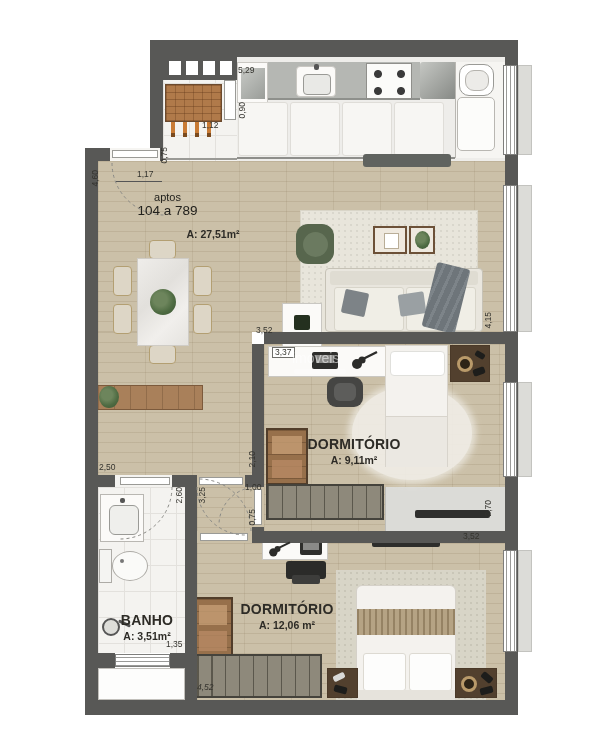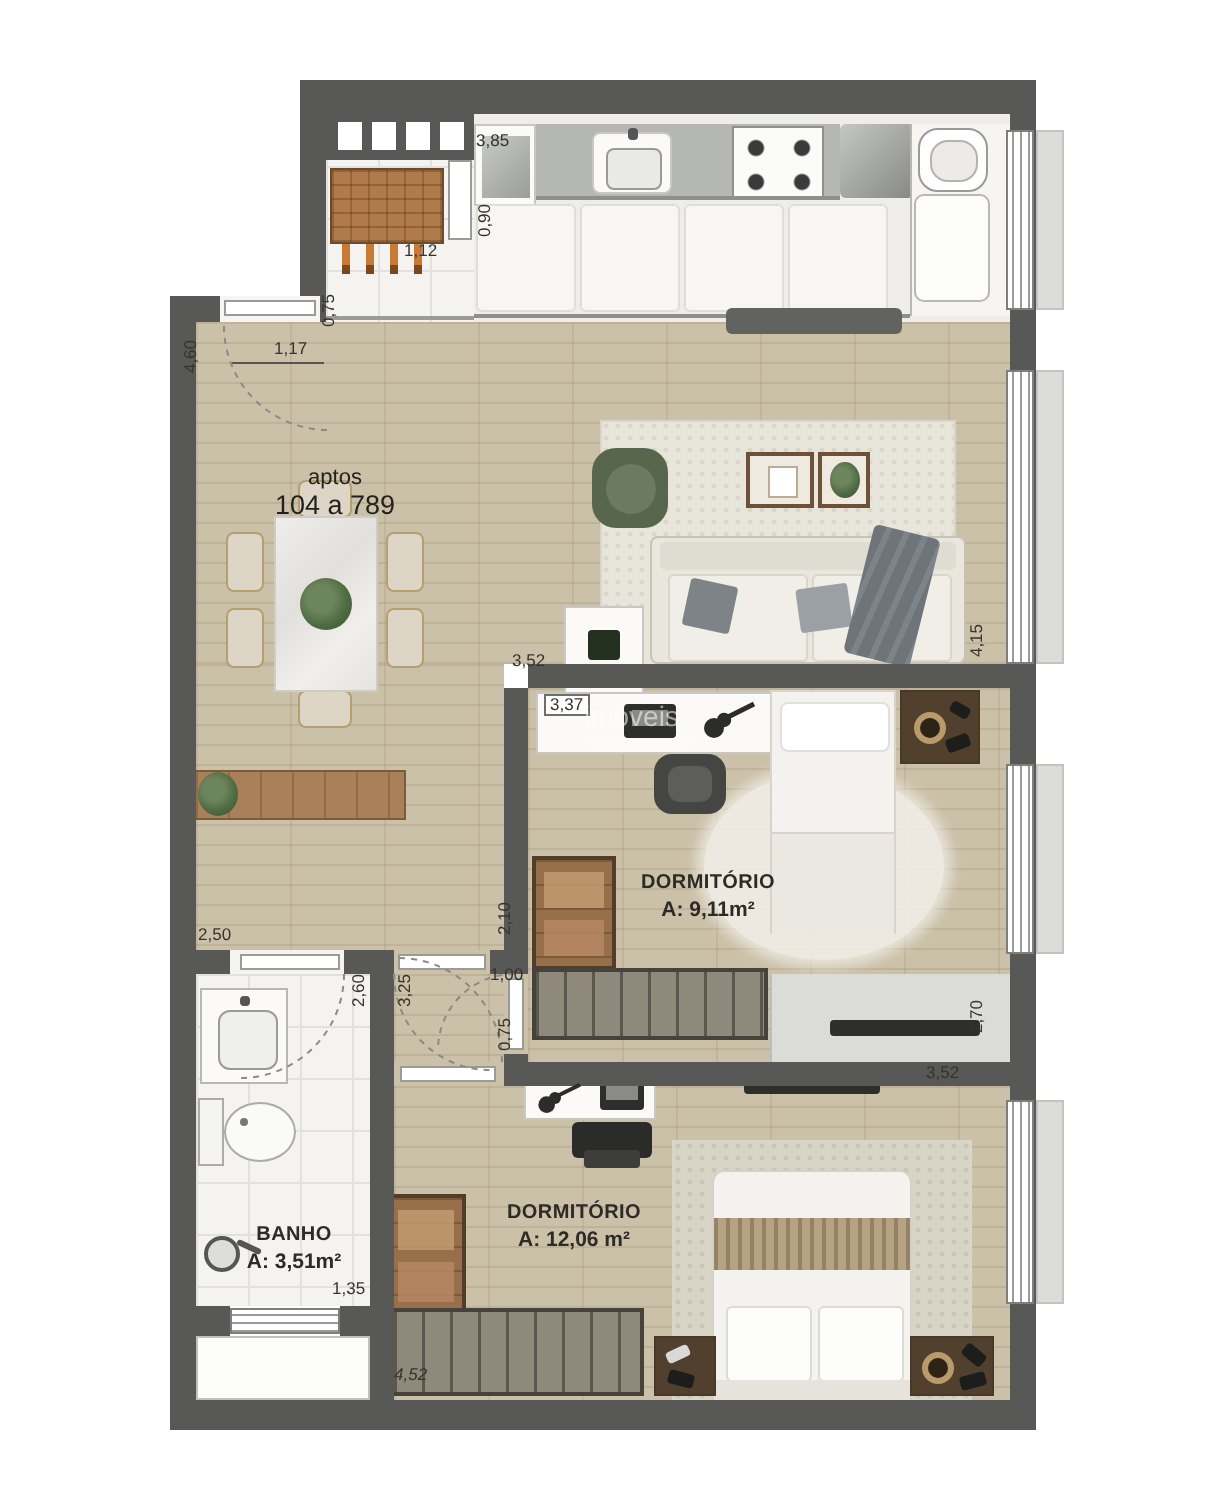--- a/index.html
+++ b/index.html
@@ -22,23 +22,23 @@
   .winh{position:absolute;background:linear-gradient(180deg,#fff 0 2px,#9a9a98 2px 3px,#fff 3px 6px,#9a9a98 6px 7px,#fff 7px 10px,#9a9a98 10px 11px,#fff 11px 13px);border:1px solid #7e7e7c;box-sizing:border-box;}
   .sill{position:absolute;background:#dcdcd8;border:1px solid #c3c3bf;box-sizing:border-box;}
   
   .dim{position:absolute;font-size:8.5px;line-height:1;color:#34332e;white-space:nowrap;z-index:30;}
   .dimv{position:absolute;width:32px;font-size:8.5px;line-height:1;color:#34332e;text-align:center;
         transform:rotate(-90deg);transform-origin:center;z-index:30;}
   .boxed{background:#fff;border:1px solid #6e6e6a;padding:0 2px;}
   .dimline{position:absolute;background:#555;z-index:29;}
   
   .room-label{position:absolute;text-align:center;color:#2d2b26;z-index:31;}
-  .room-label .nm{font-size:10px;font-weight:700;letter-spacing:.2px;}
+  .room-label .nm{font-size:14px;font-weight:700;letter-spacing:.2px;}
   .room-label .ar{font-size:10.5px;font-weight:700;margin-top:2px;}
-  .unit-label{position:absolute;text-align:center;color:#22211d;z-index:31;margin-top:42px;}
+  .unit-label{position:absolute;text-align:center;color:#22211d;z-index:31;}
   .unit-label .l1{font-size:11px;}
   .unit-label .l2{font-size:13.5px;}
   
   .white-box{position:absolute;background:#fbfaf8;border:1px solid #c9c7c2;box-sizing:border-box;}
   .dark{position:absolute;background:#2e2e2c;border-radius:2px;}
   .woodfurn{position:absolute;background:
     repeating-linear-gradient(90deg, rgba(60,40,20,.22) 0 1px, transparent 1px 16px),#a9805a;
     border:1px solid #7c5a3c;box-sizing:border-box;}
   .wardrobe{position:absolute;background:
     repeating-linear-gradient(180deg, rgba(40,24,10,.25) 0 1px, transparent 1px 12px),#97704b;
@@ -286,21 +286,21 @@
   <div class="leaf" style="left:200px;top:533px;width:48px;height:8px;"></div>
 
   <svg class="arcs" width="603" height="750" viewBox="0 0 603 750">
     <path d="M112 163 A52 52 0 0 0 164 215"></path>
     <path d="M172 487 A52 52 0 0 1 120 539"></path>
     <path d="M197 487 A48 48 0 0 0 245 535"></path>
     <path d="M257 487 A38 38 0 0 0 219 525"></path>
     <path d="M251 531 A52 52 0 0 0 199 479"></path>
   </svg>
 
-  <span class="dim" style="left:238px;top:66px;">3,85</span>
+  <span class="dim" style="left:238px;top:66px;">5,29</span>
   <span class="dim" style="left:202px;top:121px;">1,12</span>
   <span class="dim" style="left:137px;top:170px;">1,17</span>
   <div class="dimline" style="left:116px;top:181px;width:46px;height:1px;"></div>
   <span class="dim" style="left:256px;top:326px;">3,52</span>
   <span class="dim boxed" style="left:272px;top:347px;">3,37</span>
   <span class="dim" style="left:99px;top:463px;">2,50</span>
   <span class="dim" style="left:245px;top:483px;">1,00</span>
   <span class="dim" style="left:463px;top:532px;">3,52</span>
   <span class="dim" style="left:166px;top:640px;">1,35</span>
   <span class="dim" style="left:197px;top:683px;font-style:italic;">4,52</span>
@@ -312,20 +312,21 @@
   <span class="dimv" style="left:186px;top:491px;">3,25</span>
   <span class="dimv" style="left:236px;top:455px;">2,10</span>
   <span class="dimv" style="left:236px;top:513px;">0,75</span>
   <span class="dimv" style="left:472px;top:504px;">2,70</span>
 
   <div class="unit-label" style="left:125px;top:191px;width:85px;">
     <div class="l1">aptos</div>
     <div class="l2">104 a 789</div>
   </div>
   <div class="room-label" style="left:133px;top:226px;width:160px;">
+    <div class="ar">A: 27,51m²</div>
   </div>
   <div class="room-label" style="left:298px;top:436px;width:112px;">
     <div class="nm">DORMITÓRIO</div>
     <div class="ar">A: 9,11m²</div>
   </div>
   <div class="room-label" style="left:229px;top:601px;width:116px;">
     <div class="nm">DORMITÓRIO</div>
     <div class="ar">A: 12,06 m²</div>
   </div>
   <div class="room-label" style="left:107px;top:612px;width:80px;">

